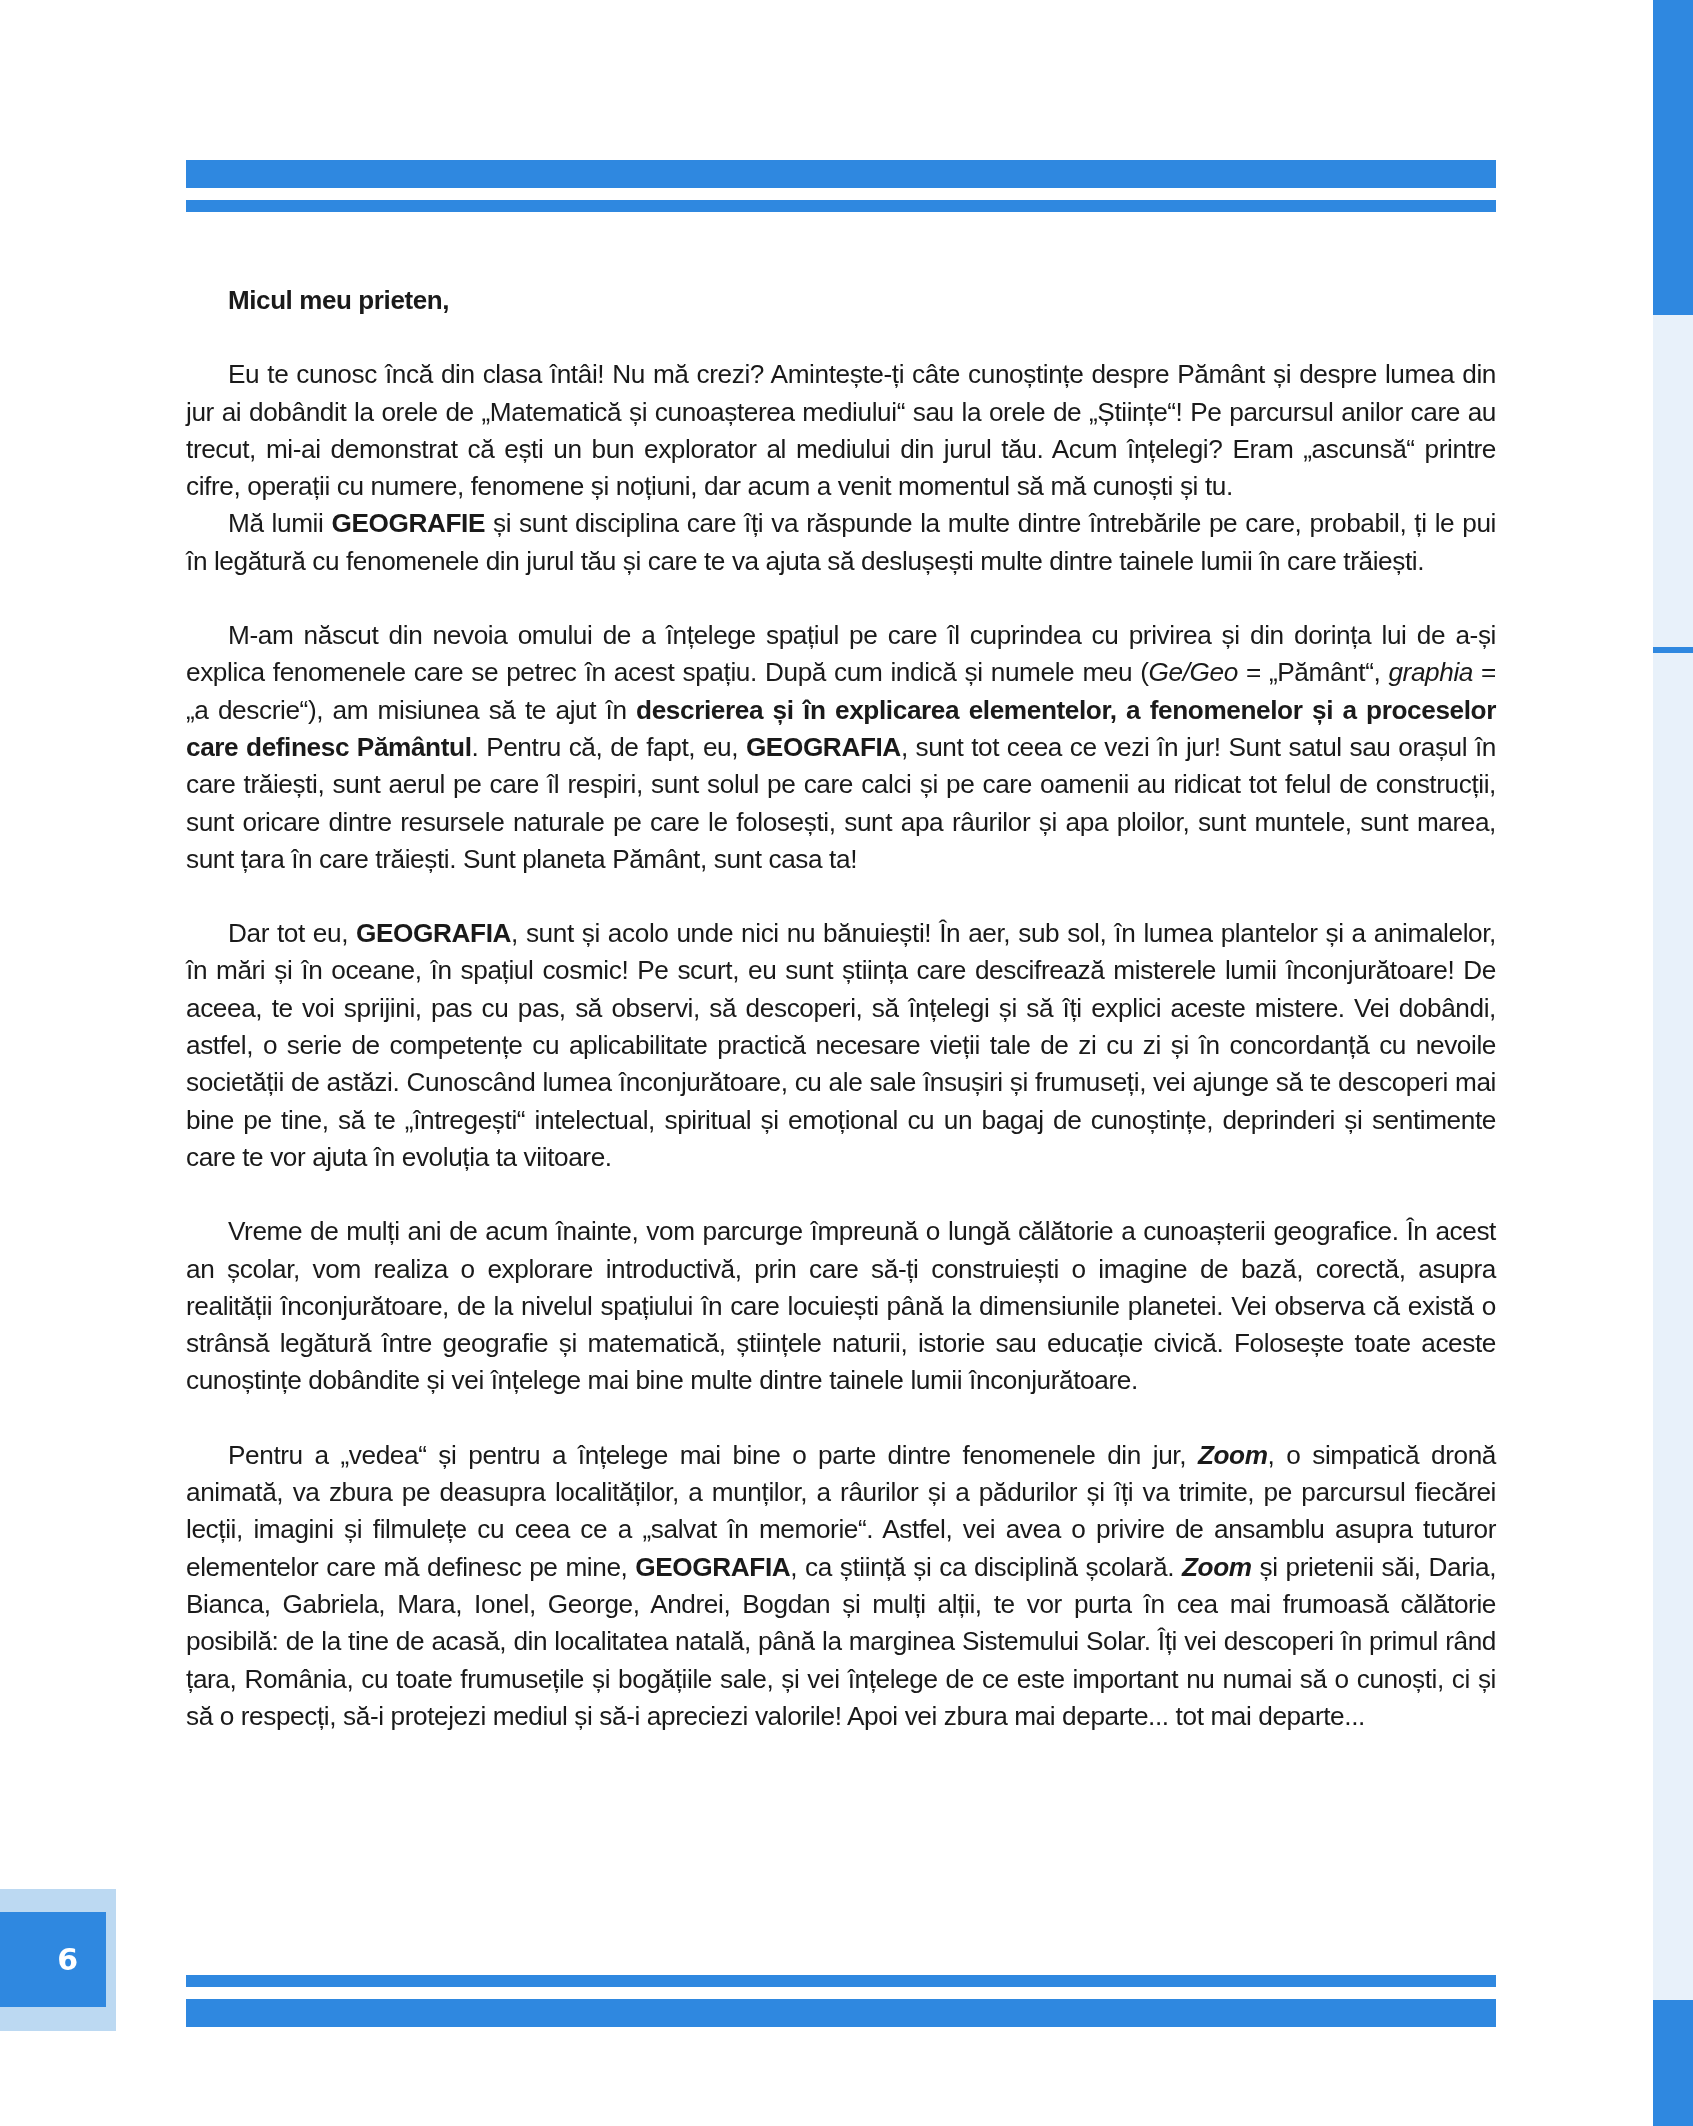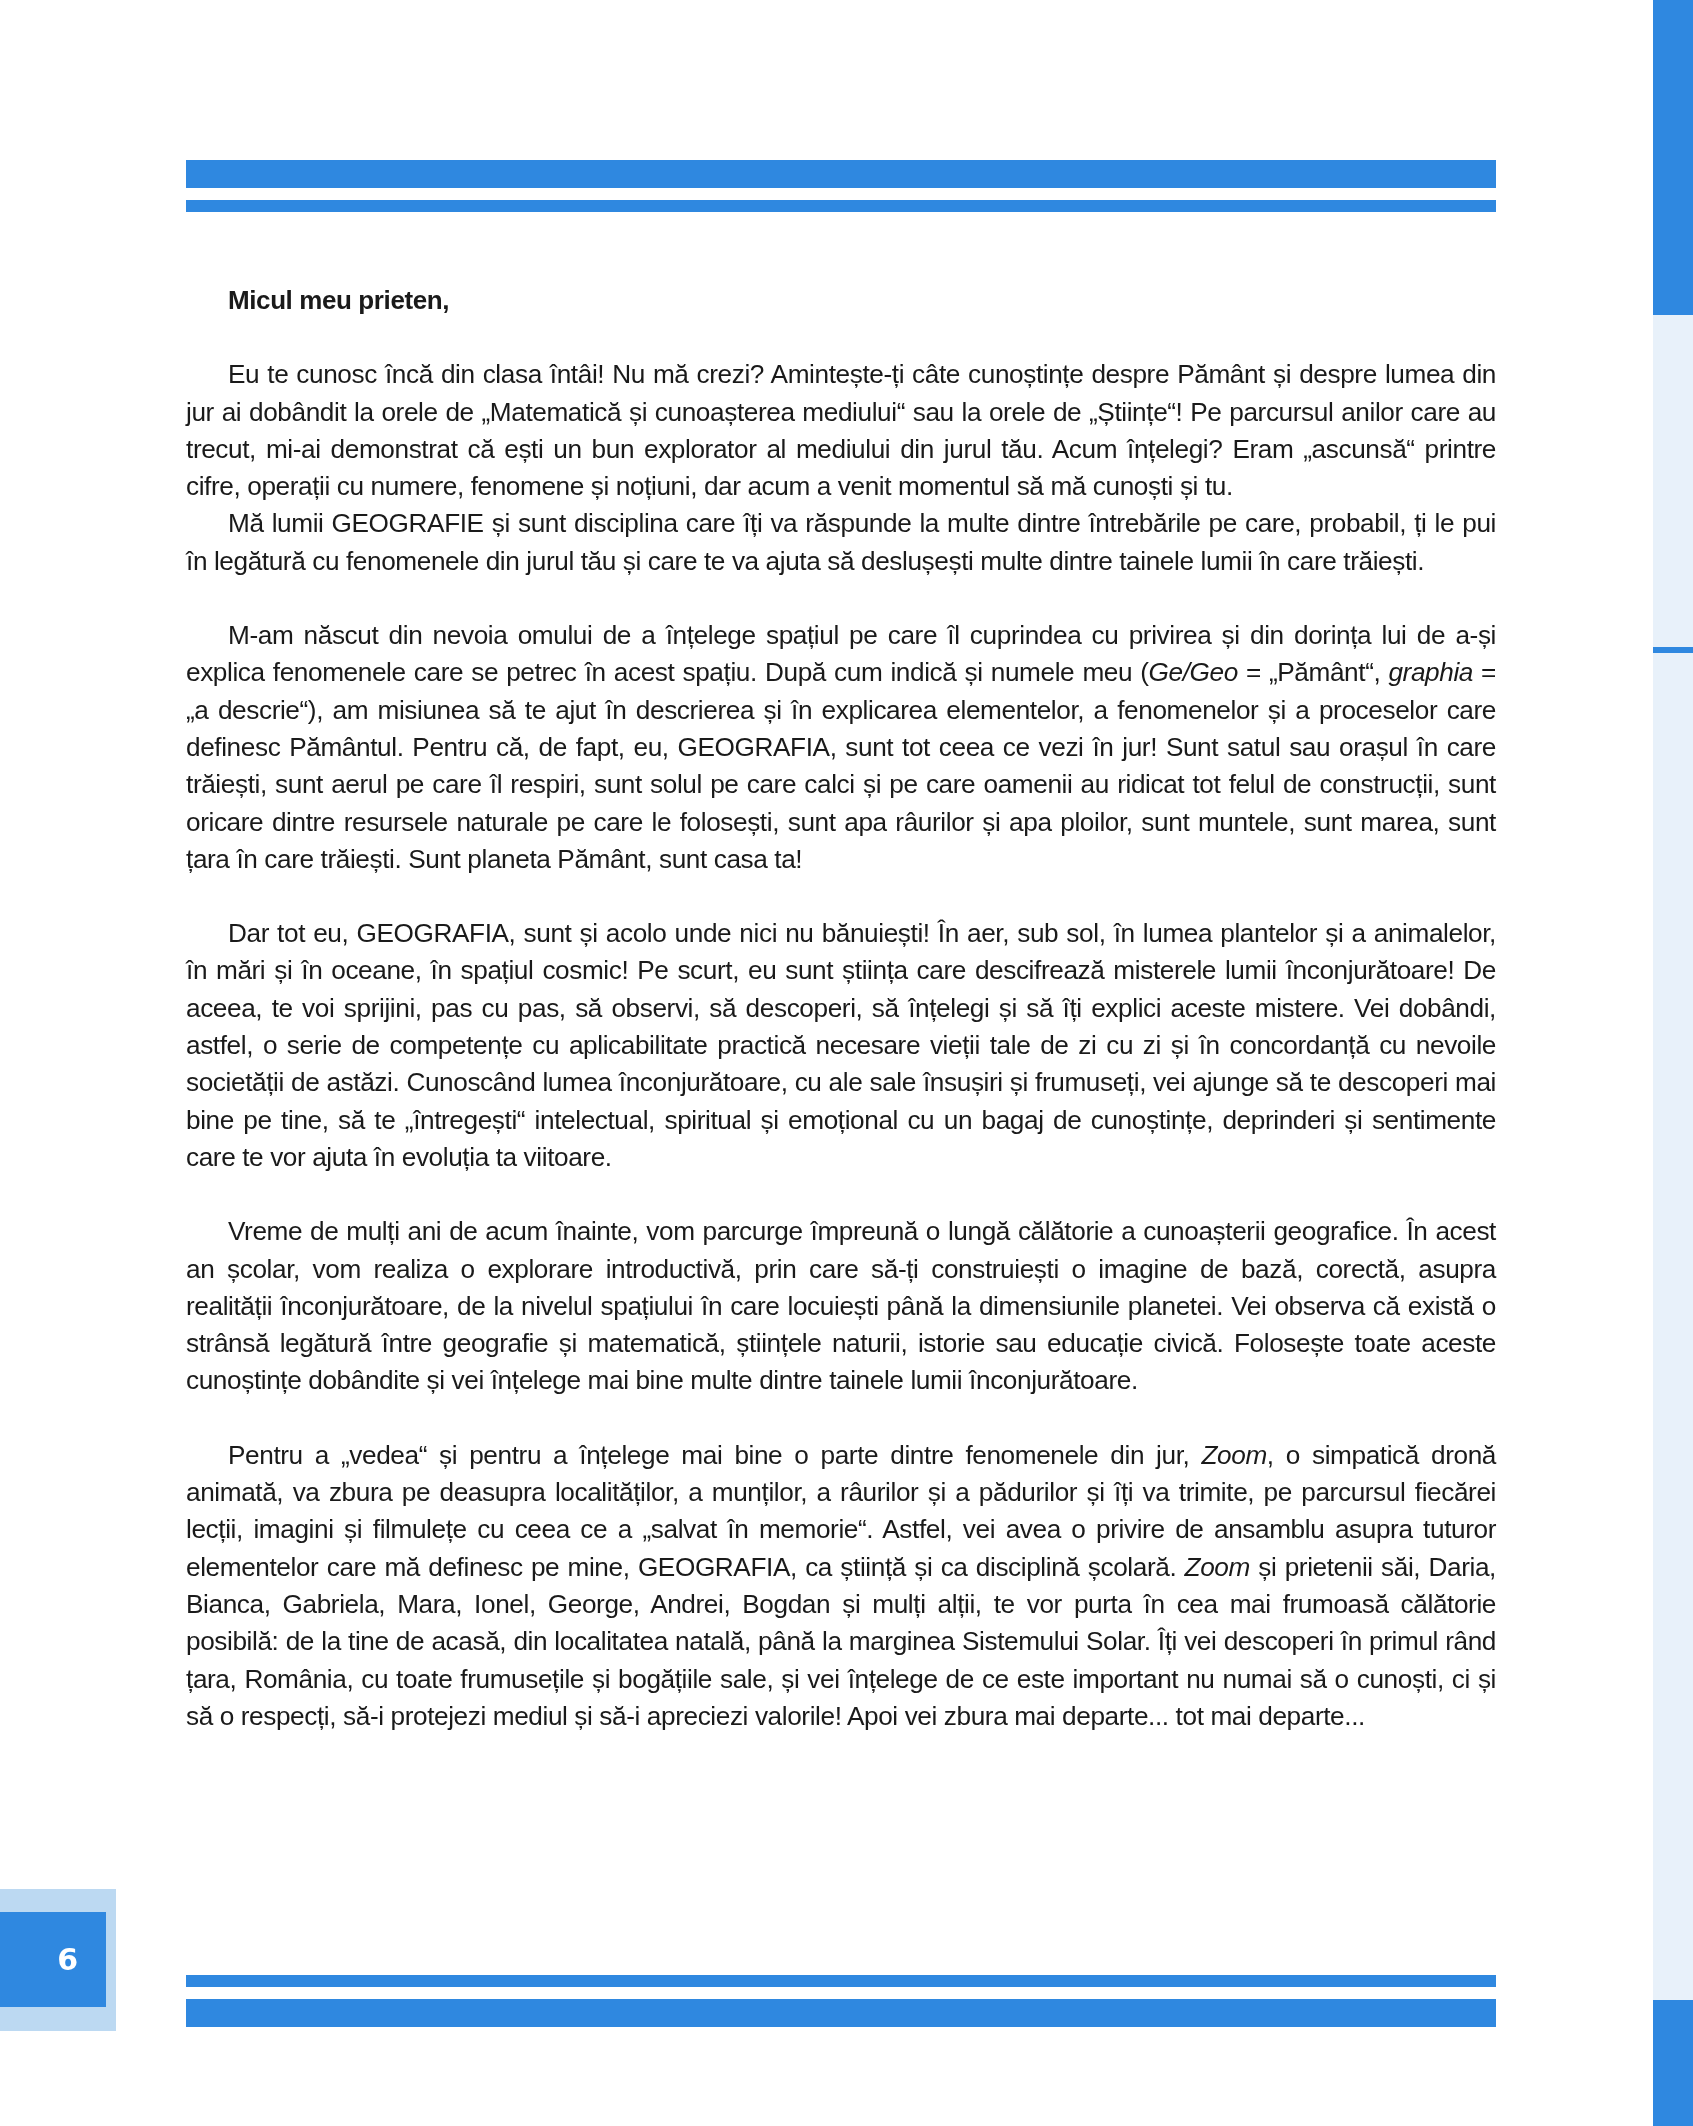--- a/index.html
+++ b/index.html
@@ -23,21 +23,21 @@
 
   .pagebox-outer { position:absolute; left:0; top:1889px; width:116px; height:142px; background:#bcd9f2; }
   .pagebox-inner { position:absolute; left:0; top:1912px; width:106px; height:95px; background:#2f88e0;
     display:flex; align-items:center; justify-content:flex-end; padding-right:28px; box-sizing:border-box; }
   .page-number { color:#ffffff; font-weight:bold; font-size:30px; font-family:"DejaVu Sans", sans-serif; }
 
   .content { position:absolute; left:186px; top:248px; width:1310px; font-size:26.2px; line-height:37.3px; letter-spacing:-0.4px;margin-top:34px; }
   .greeting { font-weight:bold; margin:0 0 37px 42px; font-size:26px; }
   p { margin:0; text-align:justify; text-indent:42px; }
   p.gap { margin-top:37px; }
-  b { font-weight:normal; }
+  b { font-weight:bold; }
   i { font-style:italic; }
 </style>
 </head>
 <body>
 
 <div class="band band-dark-top"></div>
 <div class="band band-light"></div>
 <div class="band band-stripe"></div>
 <div class="band band-dark-bottom"></div>
 

